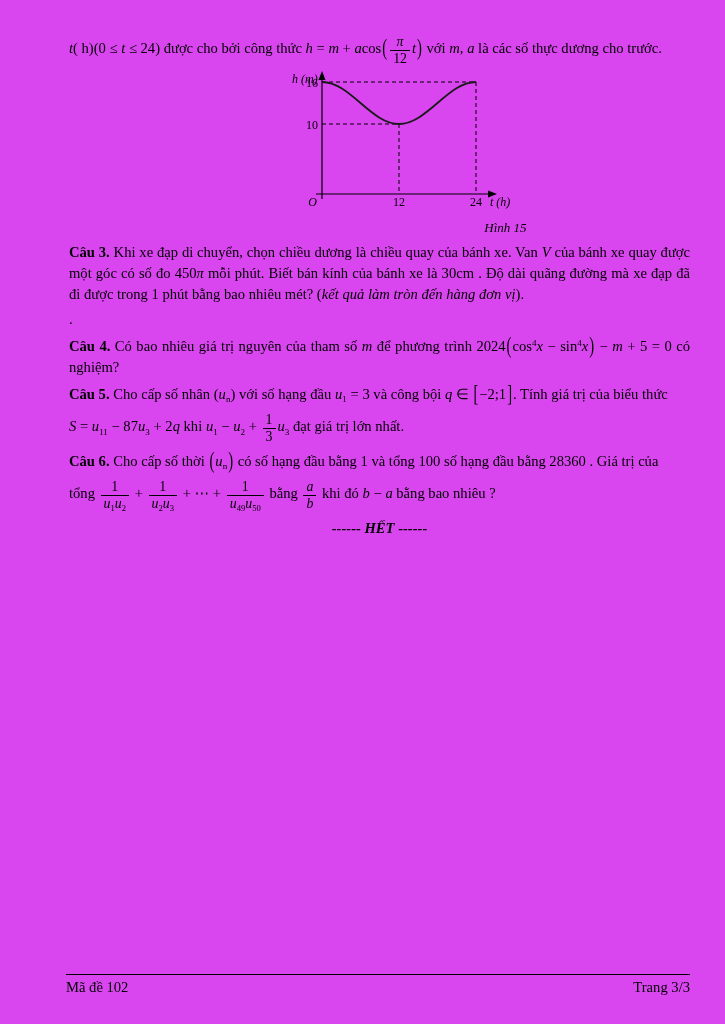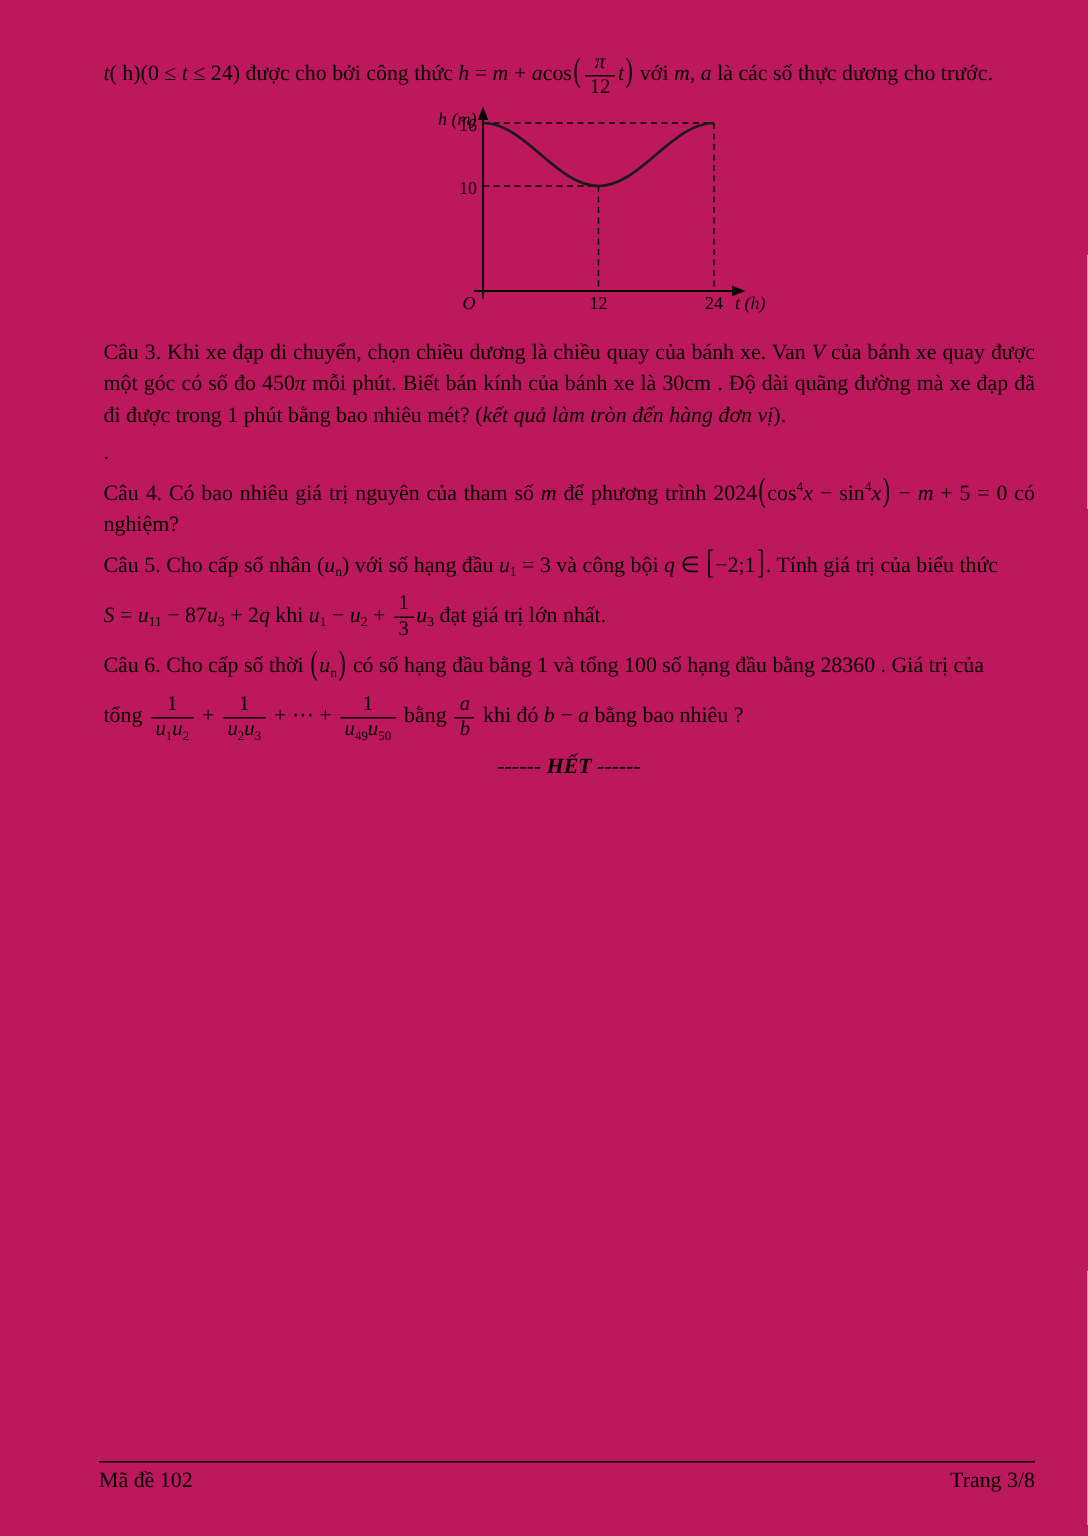--- a/index.html
+++ b/index.html
@@ -1,42 +1,42 @@
 <!DOCTYPE html>
 <html><head>
 <meta charset="utf-8">
 <style>
   * { box-sizing: border-box; }
   html, body { margin: 0; padding: 0; background: #ffffff; }
   .page {
     position: relative;
     width: 725px;
     height: 1024px;
-    background: #be185d;
+    background: #d946ef;
     font-family: "Liberation Serif", serif;
     font-size: 14.6px;
     color: #000;
     overflow: hidden;
   }
   .content {
     position: absolute;
     left: 69px;
     right: 35px;
     top: 34px;
   }
   .para {
     margin: 0 0 3px 0;
     line-height: 1.45;
     text-align: justify;
   }
   .q { margin-top: 6px; }
   .expr-line { margin-top: 7px; margin-bottom: 7px; text-align: left; }
   .tk-t { font-style: normal; }
   .tk-i { font-style: italic; }
-  .tk-b { font-weight: normal; margin-top: 38px; }
+  .tk-b { font-weight: bold; margin-top: 38px; }
   .tk-bi { font-weight: bold; font-style: italic; }
   .tk-big {
     display: inline-block;
     transform: scaleY(1.55);
     transform-origin: 50% 55%;
     padding: 0 1px;
   }
   sub { font-size: 0.62em; vertical-align: -0.35em; line-height: 0; }
   sup { font-size: 0.62em; vertical-align: 0.6em; line-height: 0; }
   .frac {
@@ -103,30 +103,31 @@
         <path class="curve" d="M40,13 C68,13 89,55 117,55 C145,55 166,13 194,13"></path>
 
         <text class="svgtxt svgtxt-i" x="10" y="14">h (m)</text>
         <text class="svgtxt" x="36" y="18" text-anchor="end">16</text>
         <text class="svgtxt" x="36" y="60" text-anchor="end">10</text>
         <text class="svgtxt svgtxt-i" x="35" y="137" text-anchor="end">O</text>
         <text class="svgtxt" x="117" y="137" text-anchor="middle">12</text>
         <text class="svgtxt" x="194" y="137" text-anchor="middle">24</text>
         <text class="svgtxt svgtxt-i" x="208" y="137" text-anchor="start">t (h)</text>
       </svg>
+      <figcaption>Hình 15</figcaption>
     </figure>
 
     <p class="para q"><span class="tk-b">Câu 3.</span><span class="tk-t"> Khi xe đạp di chuyển, chọn chiều dương là chiều quay của bánh xe. Van </span><span class="tk-i">V</span><span class="tk-t"> của bánh xe quay được một góc có số đo </span><span class="tk-t">450</span><span class="tk-i">π</span><span class="tk-t"> mỗi phút. Biết bán kính của bánh xe là </span><span class="tk-t">30cm</span><span class="tk-t"> . Độ dài quãng đường mà xe đạp đã đi được trong 1 phút bằng bao nhiêu mét? (</span><span class="tk-i">kết quả làm tròn đến hàng đơn vị</span><span class="tk-t">).</span></p>
     <p class="para"><span class="tk-t">.</span></p>
     <p class="para q"><span class="tk-b">Câu 4.</span><span class="tk-t"> Có bao nhiêu giá trị nguyên của tham số </span><span class="tk-i">m</span><span class="tk-t"> để phương trình </span><span class="tk-t">2024</span><span class="tk-big">(</span><span class="tk-t">cos</span><sup>4</sup><span class="tk-i">x</span><span class="tk-t"> − sin</span><sup>4</sup><span class="tk-i">x</span><span class="tk-big">)</span><span class="tk-t"> − </span><span class="tk-i">m</span><span class="tk-t"> + 5 = 0 có nghiệm?</span></p>
     <p class="para q"><span class="tk-b">Câu 5.</span><span class="tk-t"> Cho cấp số nhân </span><span class="tk-t">(</span><span class="tk-i">u</span><sub>n</sub><span class="tk-t">)</span><span class="tk-t"> với số hạng đầu </span><span class="tk-i">u</span><sub>1</sub><span class="tk-t"> = 3</span><span class="tk-t"> và công bội </span><span class="tk-i">q</span><span class="tk-t"> ∈ </span><span class="tk-big">[</span><span class="tk-t">−2;1</span><span class="tk-big">]</span><span class="tk-t">. Tính giá trị của biểu thức</span></p>
     <p class="para expr-line"><span class="tk-i">S</span><span class="tk-t"> = </span><span class="tk-i">u</span><sub>11</sub><span class="tk-t"> − 87</span><span class="tk-i">u</span><sub>3</sub><span class="tk-t"> + 2</span><span class="tk-i">q</span><span class="tk-t"> khi </span><span class="tk-i">u</span><sub>1</sub><span class="tk-t"> − </span><span class="tk-i">u</span><sub>2</sub><span class="tk-t"> + </span><span class="frac"><span class="num"><span class="tk-t">1</span></span><span class="den"><span class="tk-t">3</span></span></span><span class="tk-i">u</span><sub>3</sub><span class="tk-t"> đạt giá trị lớn nhất.</span></p>
     <p class="para q"><span class="tk-b">Câu 6.</span><span class="tk-t"> Cho cấp số thời </span><span class="tk-big">(</span><span class="tk-i">u</span><sub>n</sub><span class="tk-big">)</span><span class="tk-t"> có số hạng đầu bằng 1 và tổng 100 số hạng đầu bằng 28360 . Giá trị của</span></p>
     <p class="para expr-line"><span class="tk-t">tổng </span><span class="frac"><span class="num"><span class="tk-t">1</span></span><span class="den"><span class="tk-i">u</span><sub>1</sub><span class="tk-i">u</span><sub>2</sub></span></span><span class="tk-t"> + </span><span class="frac"><span class="num"><span class="tk-t">1</span></span><span class="den"><span class="tk-i">u</span><sub>2</sub><span class="tk-i">u</span><sub>3</sub></span></span><span class="tk-t"> + ⋯ + </span><span class="frac"><span class="num"><span class="tk-t">1</span></span><span class="den"><span class="tk-i">u</span><sub>49</sub><span class="tk-i">u</span><sub>50</sub></span></span><span class="tk-t"> bằng </span><span class="frac"><span class="num"><span class="tk-i">a</span></span><span class="den"><span class="tk-i">b</span></span></span><span class="tk-t"> khi đó </span><span class="tk-i">b</span><span class="tk-t"> − </span><span class="tk-i">a</span><span class="tk-t"> bằng bao nhiêu ?</span></p>
     <p class="para end-line"><span class="tk-bi">------ HẾT ------</span></p>
 
   </div>
 
   <div class="footer">
     <span>Mã đề 102</span>
-    <span>Trang 3/8</span>
+    <span>Trang 3/3</span>
   </div>
 </div>
 
 </body></html>

